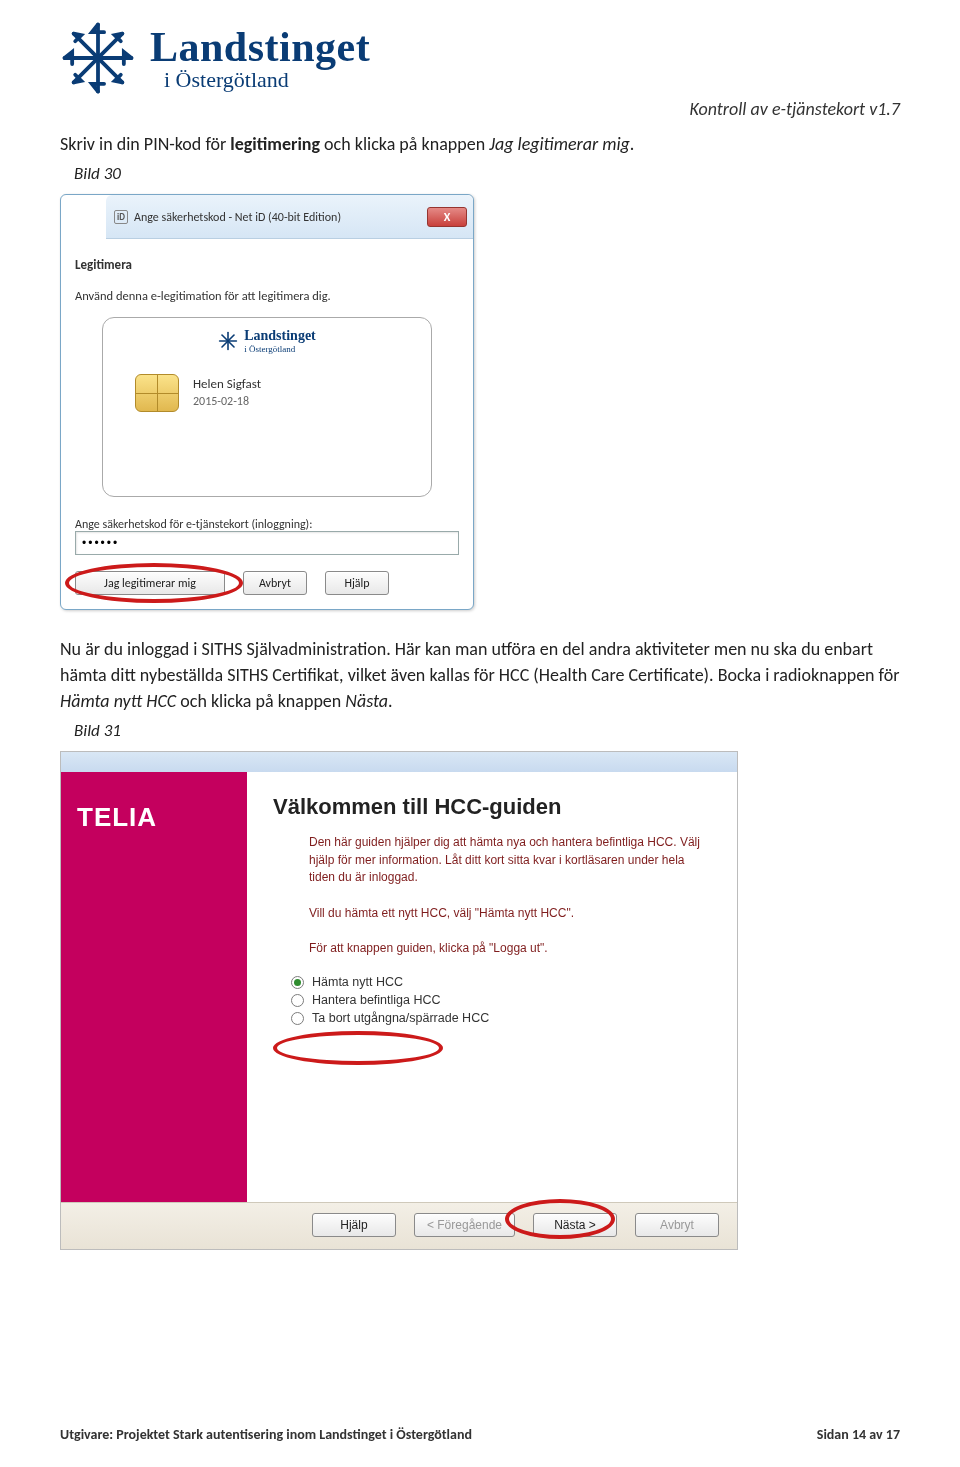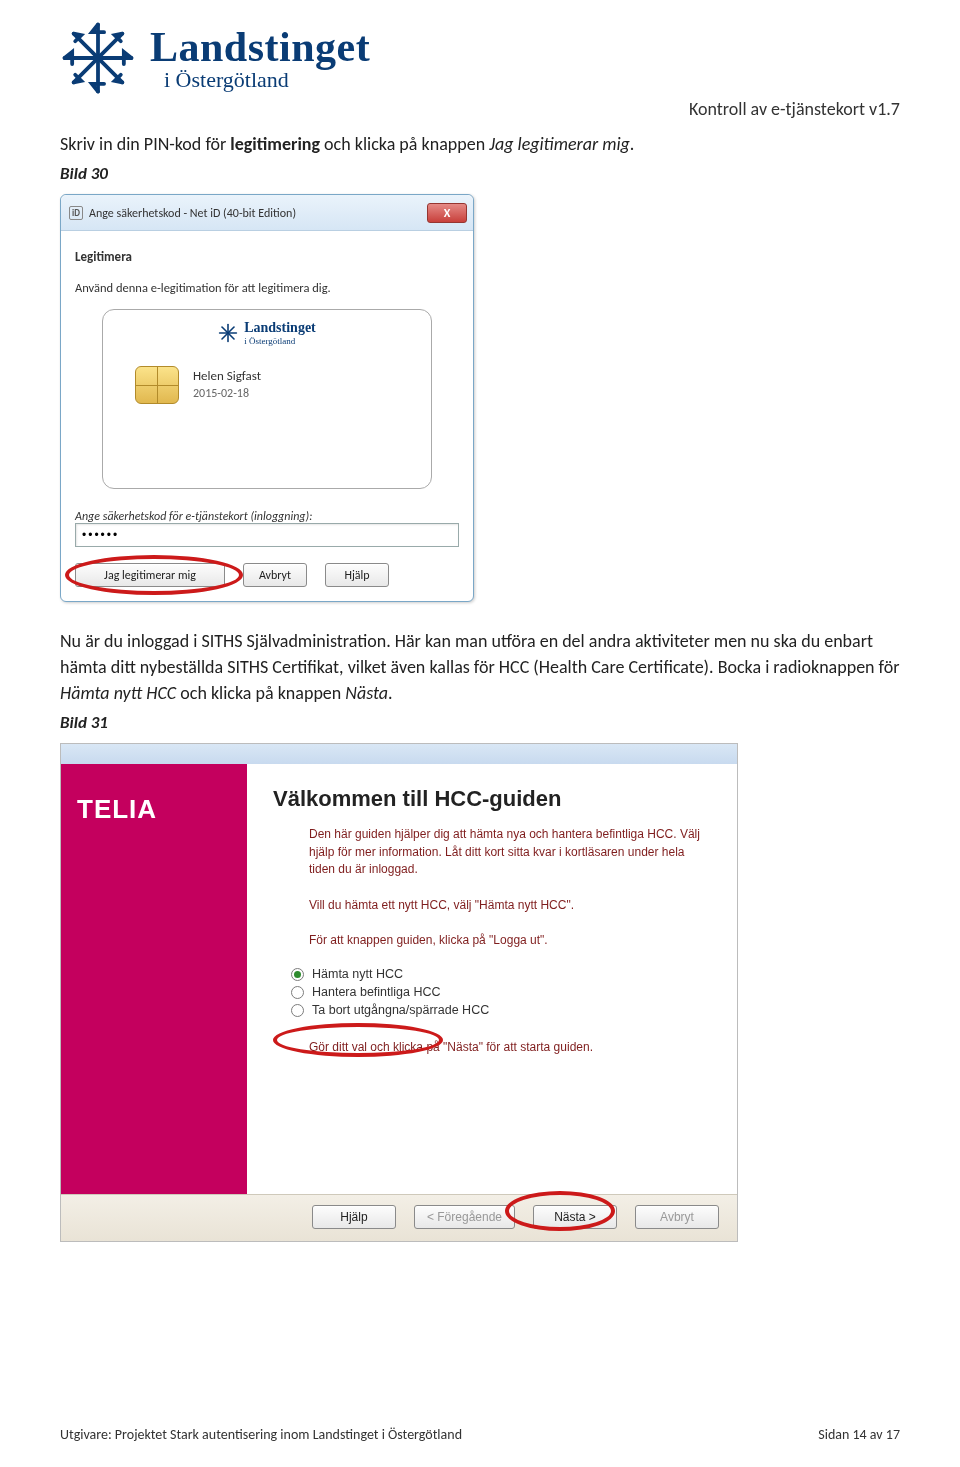--- a/index.html
+++ b/index.html
@@ -12,46 +12,46 @@
     position: relative;
   }
   .page { padding: 20px 60px 50px 60px; }
 
   
   .header { display: flex; align-items: flex-start; justify-content: space-between; margin-bottom: 12px; }
   .logo-block { display: flex; align-items: center; gap: 14px; }
   .snowflake { width: 76px; height: 76px; }
   .logo-texts .brand { font-family: Georgia, 'Times New Roman', serif; font-size: 42px; font-weight: bold; color: #0a3c75; letter-spacing: 0.5px; }
   .logo-texts .subbrand { font-family: Georgia, 'Times New Roman', serif; font-size: 22px; color: #0a3c75; margin-left: 14px; margin-top: -4px; }
-  .doc-title { font-size: 18px; color: #333; margin-top: 78px; white-space: nowrap; }
+  .doc-title { font-size: 18px; color: #333; margin-top: 78px; white-space: nowrap; font-style: italic; }
 
   .body-text { font-size: 18px; line-height: 1.4; margin-bottom: 6px; }
   .body-text .bold { font-weight: bold; }
   .body-text .ital { font-style: italic; }
-  .caption { font-style: italic; font-size: 17px; margin: 4px 0 10px 0; font-weight: bold; }
+  .caption { font-style: italic; font-size: 17px; margin: 4px 0 10px 14px; }
 
   
   .dlg1 {
     width: 414px;
     border: 1px solid #7aa7c7;
     border-radius: 6px;
     box-shadow: 1px 1px 3px rgba(0,0,0,0.2);
     background: #fff;
     margin-bottom: 26px;
     margin-left: 0;
     overflow: visible;
     position: relative;
   }
   .dlg1-titlebar {
-    height: 36px;
+    height: 44px;
     background: linear-gradient(#eaf3fb, #d6e6f5);
     border-bottom: 1px solid #b9cfe2;
     display: flex; align-items: center; justify-content: space-between;
     padding: 0 6px 0 8px;
-    border-top-left-radius: 6px; border-top-right-radius: 6px;
+    border-top-left-radius: 6px; border-top-right-radius: 6px; margin-left: 45px;
   }
   .dlg1-titlebar .ttl { font-size: 12px; color: #333; display:flex; align-items:center; gap:6px;}
   .dlg1-titlebar .id-ico { display:inline-flex; align-items:center; justify-content:center; width:14px; height:14px; border:1px solid #888; border-radius:2px; font-size:9px; font-weight:bold; color:#555;}
   .close-btn {
     width: 40px; height: 20px;
     background: linear-gradient(#e58a86, #c8403b);
     border: 1px solid #963530; border-radius: 3px;
     display:flex; align-items:center; justify-content:center;
   }
   .close-btn span { color:#fff; font-size:12px; font-weight:bold; }
@@ -69,21 +69,21 @@
   .card-logo-txt .s { font-family: Georgia, serif; color:#0a3c75; font-size:9px; }
   .chip {
     position:absolute; left:32px; top:56px; width:44px; height:38px;
     background: linear-gradient(#fbe38a,#e1b84f); border:1px solid #b28b2a; border-radius:6px;
   }
   .chip::before, .chip::after { content:""; position:absolute; background:#b28b2a; }
   .chip::before { left:0; right:0; top:50%; height:1px; }
   .chip::after { top:0; bottom:0; left:50%; width:1px; }
   .cardname { position:absolute; left:90px; top:58px; font-size:13px; color:#333; }
   .carddate { position:absolute; left:90px; top:76px; font-size:12px; color:#666; }
-  .fieldlabel { font-size: 12px; margin-top: 20px; font-style: italic; }
+  .fieldlabel { font-size: 12px; margin-top: 20px; }
   .pw-input {
     width: 100%; height: 24px; border:1px solid #9aa; background:#fff;
     padding: 2px 6px; font-size: 12px; letter-spacing: 2px;
     box-shadow: inset 1px 1px 2px rgba(0,0,0,0.1);
   }
   .dlg1-btnrow { display:flex; gap: 18px; margin-top: 16px; align-items:center; position:relative; }
   .winbtn {
     height: 24px; padding: 0 12px; min-width:64px;
     background: linear-gradient(#fdfdfd,#e8e8e8);
     border:1px solid #8a8a8a; border-radius:3px;
@@ -136,21 +136,21 @@
   .winbtn.disabled { color:#999; }
   .oval3 {
     position:absolute; right: 122px; top: -4px;
     width: 110px; height: 40px;
     border:4px solid #cc1a1a; border-radius:50%; pointer-events:none;
   }
 
   .footer {
     position:absolute; left:60px; right:60px; bottom:24px;
     display:flex; justify-content:space-between;
-    font-size: 14px; color:#333;
+    font-size: 14px; color:#333;font-weight:bold;
   }
 </style>
 </head>
 <body>
 
 <div class="page">
 
   <div class="header">
     <div class="logo-block">
       <svg class="snowflake" viewBox="0 0 100 100">
@@ -252,21 +252,20 @@
         </div>
         <div class="radio-row">
           <span class="radio"></span>
           <span>Hantera befintliga HCC</span>
         </div>
         <div class="radio-row">
           <span class="radio"></span>
           <span>Ta bort utgångna/spärrade HCC</span>
         </div>
 
-        <div class="hcc-p" style="margin-top:22px;">Gör ditt val och klicka på "Nästa" för att starta guiden.</div>
       </div>
     </div>
     <div class="hcc-bottom">
       <div class="oval3"></div>
       <div class="winbtn">Hjälp</div>
       <div class="winbtn disabled">&lt; Föregående</div>
       <div class="winbtn">Nästa &gt;</div>
       <div class="winbtn disabled">Avbryt</div>
     </div>
   </div>

